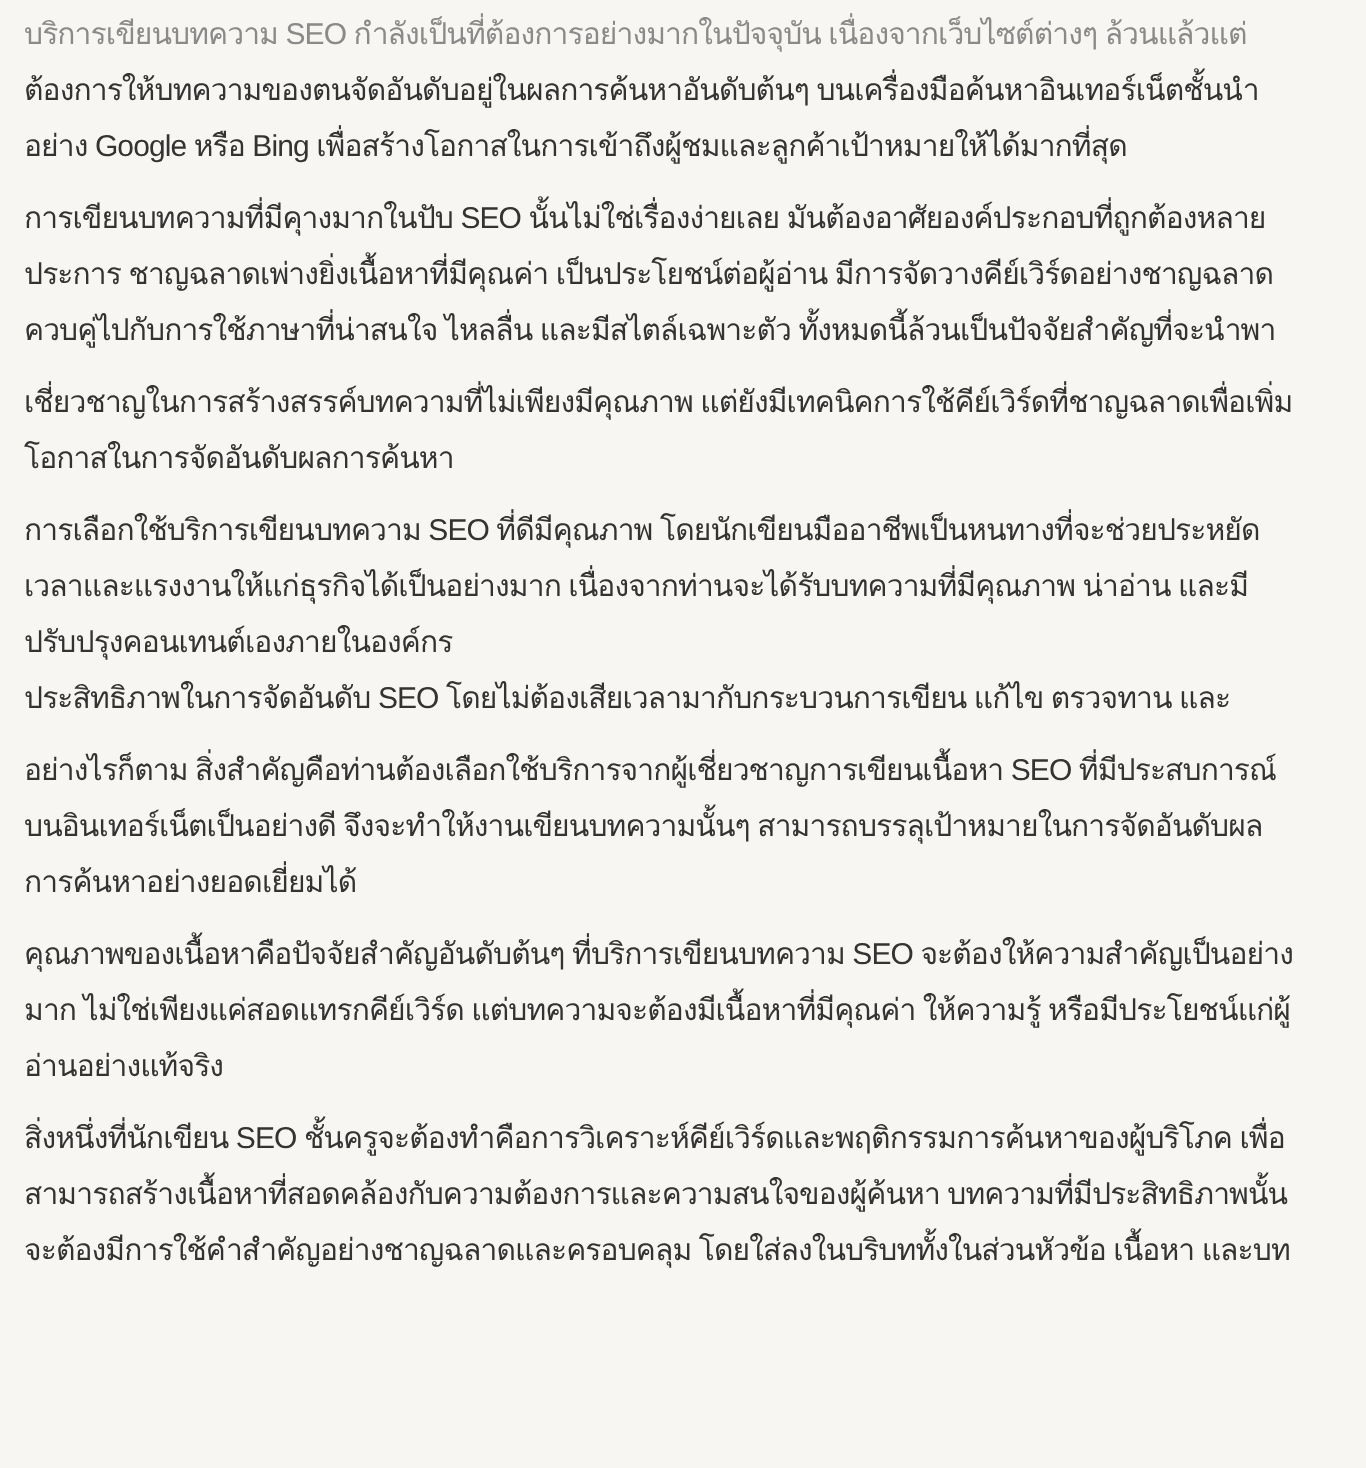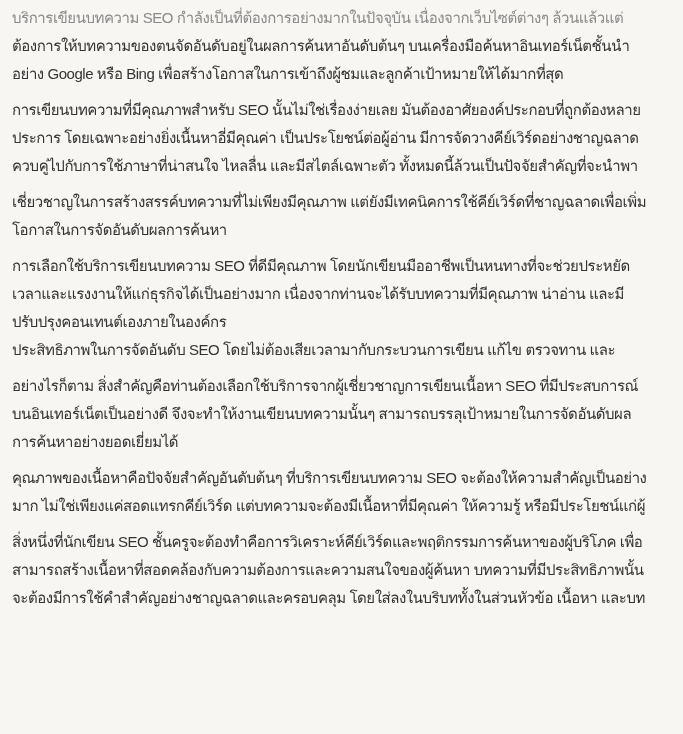--- a/index.html
+++ b/index.html
@@ -23,41 +23,42 @@
 </head>
 <body>
 
 <div class="doc">
   <p class="para">
     <span class="line faded">บริการเขียนบทความ SEO กำลังเป็นที่ต้องการอย่างมากในปัจจุบัน เนื่องจากเว็บไซต์ต่างๆ ล้วนแล้วแต่</span>
     <span class="line">ต้องการให้บทความของตนจัดอันดับอยู่ในผลการค้นหาอันดับต้นๆ บนเครื่องมือค้นหาอินเทอร์เน็ตชั้นนำ</span>
     <span class="line">อย่าง Google หรือ Bing เพื่อสร้างโอกาสในการเข้าถึงผู้ชมและลูกค้าเป้าหมายให้ได้มากที่สุด</span>
   </p>
   <p class="para">
-    <span class="line">การเขียนบทความที่มีคุณภาพสำหรับ SEO นั้นไม่ใช่เรื่องง่ายเลย มันต้องอาศัยองค์ประกอบที่ถูกต้องหลาย</span>
-    <span class="line">ประการ โดยเฉพาะอย่างยิ่งเนื้นหาอี่มีคุณค่า เป็นประโยชน์ต่อผู้อ่าน มีการจัดวางคีย์เวิร์ดอย่างชาญฉลาด</span>
+    <span class="line">การเขียนบทความที่มีคุางมากในปับ SEO นั้นไม่ใช่เรื่องง่ายเลย มันต้องอาศัยองค์ประกอบที่ถูกต้องหลาย</span>
+    <span class="line">ประการ ชาญฉลาดเพ่างยิ่งเนื้อหาที่มีคุณค่า เป็นประโยชน์ต่อผู้อ่าน มีการจัดวางคีย์เวิร์ดอย่างชาญฉลาด</span>
     <span class="line">ควบคู่ไปกับการใช้ภาษาที่น่าสนใจ ไหลลื่น และมีสไตล์เฉพาะตัว ทั้งหมดนี้ล้วนเป็นปัจจัยสำคัญที่จะนำพา</span>
   </p>
   <p class="para">
     <span class="line">เชี่ยวชาญในการสร้างสรรค์บทความที่ไม่เพียงมีคุณภาพ แต่ยังมีเทคนิคการใช้คีย์เวิร์ดที่ชาญฉลาดเพื่อเพิ่ม</span>
     <span class="line">โอกาสในการจัดอันดับผลการค้นหา</span>
   </p>
   <p class="para">
     <span class="line">การเลือกใช้บริการเขียนบทความ SEO ที่ดีมีคุณภาพ โดยนักเขียนมืออาชีพเป็นหนทางที่จะช่วยประหยัด</span>
     <span class="line">เวลาและแรงงานให้แก่ธุรกิจได้เป็นอย่างมาก เนื่องจากท่านจะได้รับบทความที่มีคุณภาพ น่าอ่าน และมี</span>
     <span class="line">ปรับปรุงคอนเทนต์เองภายในองค์กร</span>
     <span class="line">ประสิทธิภาพในการจัดอันดับ SEO โดยไม่ต้องเสียเวลามากับกระบวนการเขียน แก้ไข ตรวจทาน และ</span>
   </p>
   <p class="para">
     <span class="line">อย่างไรก็ตาม สิ่งสำคัญคือท่านต้องเลือกใช้บริการจากผู้เชี่ยวชาญการเขียนเนื้อหา SEO ที่มีประสบการณ์</span>
     <span class="line">บนอินเทอร์เน็ตเป็นอย่างดี จึงจะทำให้งานเขียนบทความนั้นๆ สามารถบรรลุเป้าหมายในการจัดอันดับผล</span>
     <span class="line">การค้นหาอย่างยอดเยี่ยมได้</span>
   </p>
   <p class="para">
     <span class="line">คุณภาพของเนื้อหาคือปัจจัยสำคัญอันดับต้นๆ ที่บริการเขียนบทความ SEO จะต้องให้ความสำคัญเป็นอย่าง</span>
     <span class="line">มาก ไม่ใช่เพียงแค่สอดแทรกคีย์เวิร์ด แต่บทความจะต้องมีเนื้อหาที่มีคุณค่า ให้ความรู้ หรือมีประโยชน์แก่ผู้</span>
+    <span class="line">อ่านอย่างแท้จริง</span>
   </p>
   <p class="para">
     <span class="line">สิ่งหนึ่งที่นักเขียน SEO ชั้นครูจะต้องทำคือการวิเคราะห์คีย์เวิร์ดและพฤติกรรมการค้นหาของผู้บริโภค เพื่อ</span>
     <span class="line">สามารถสร้างเนื้อหาที่สอดคล้องกับความต้องการและความสนใจของผู้ค้นหา บทความที่มีประสิทธิภาพนั้น</span>
     <span class="line">จะต้องมีการใช้คำสำคัญอย่างชาญฉลาดและครอบคลุม โดยใส่ลงในบริบททั้งในส่วนหัวข้อ เนื้อหา และบท</span>
   </p>
 </div>
 
 </body></html>

